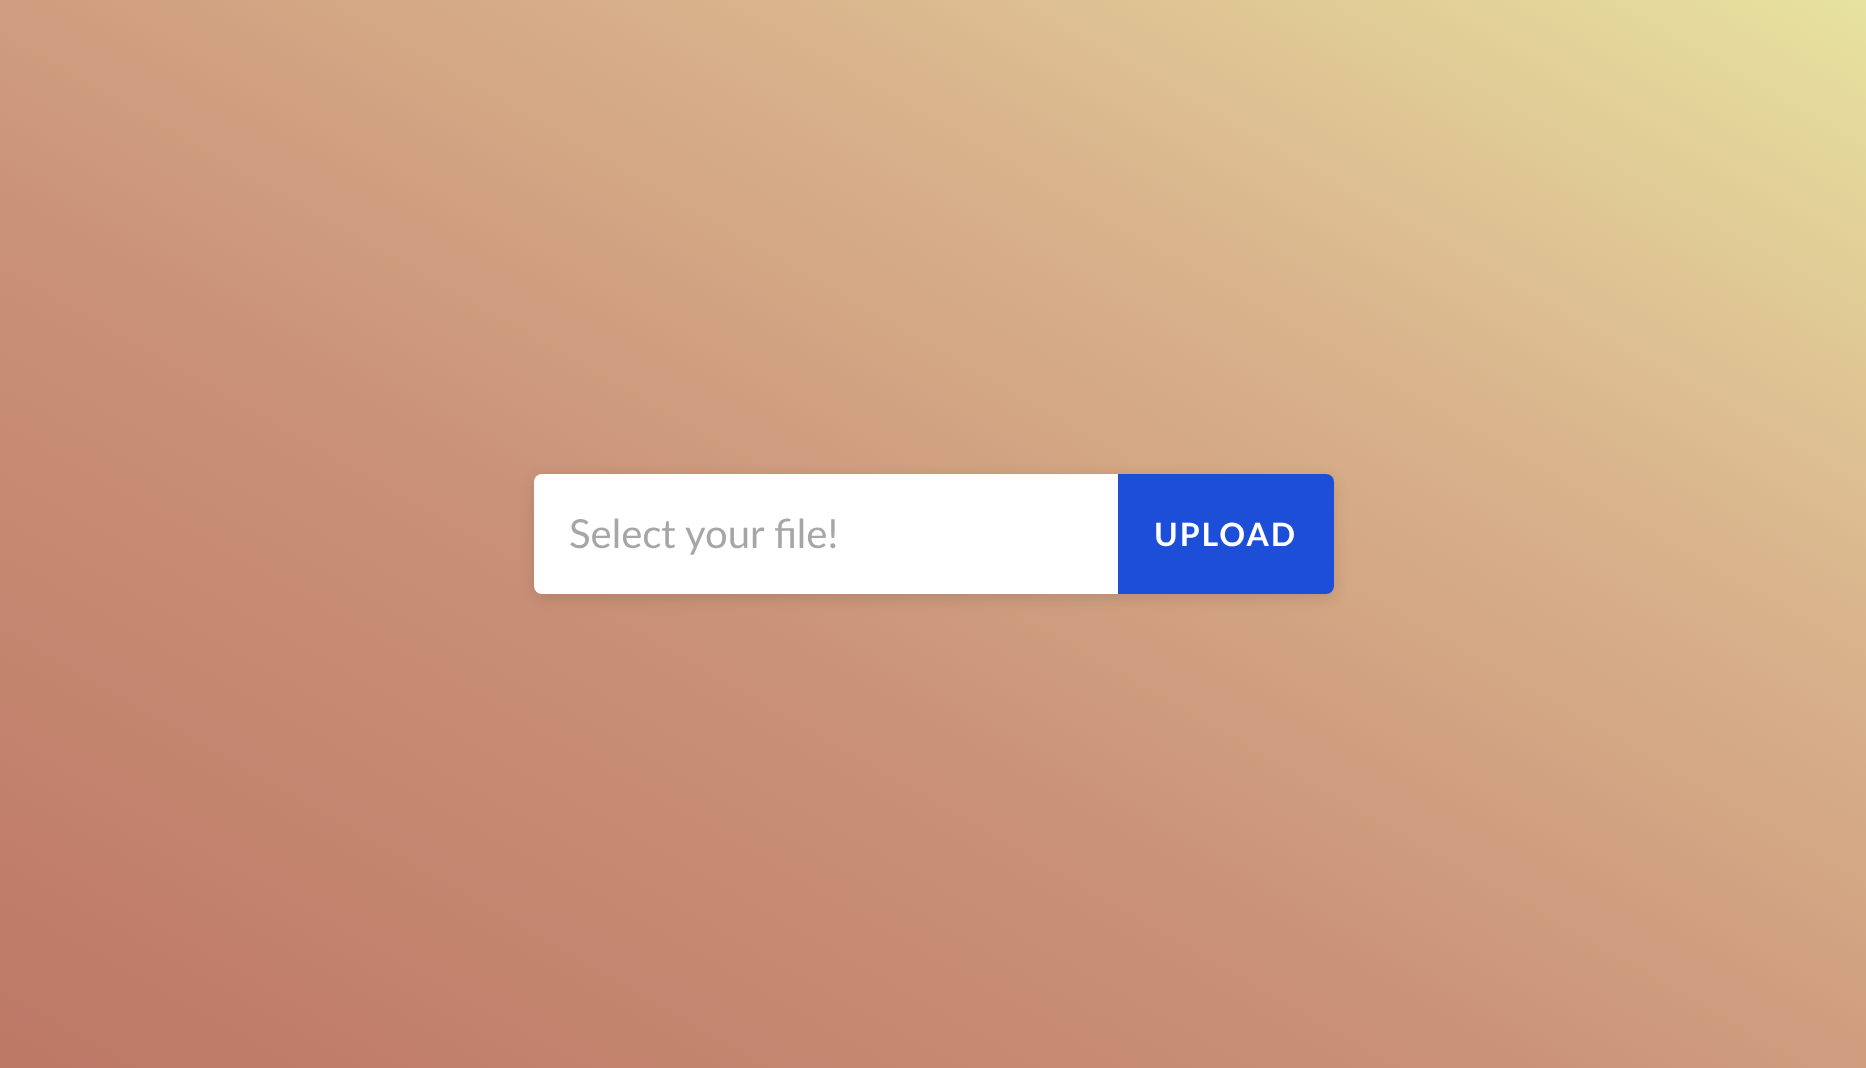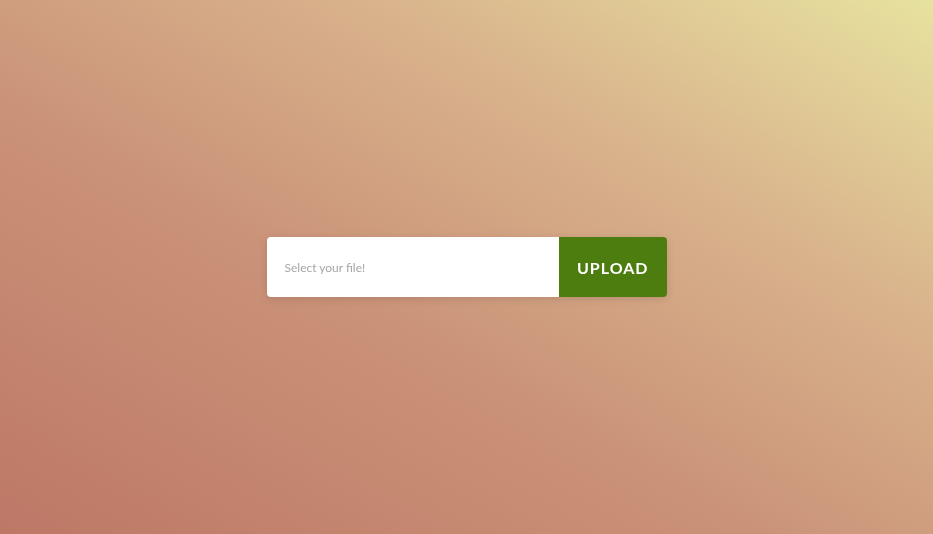--- a/index.html
+++ b/index.html
@@ -29,25 +29,25 @@
     .file-input {
       flex: 1;
       background: #ffffff;
       display: flex;
       align-items: center;
       padding: 0 18px;
       cursor: pointer;
     }
     .file-input-label {
       color: #a6a6a6;
-      font-size: 12px;
+      font-size: 20px;
       font-weight: 400;
     }
     .upload-button {
-      background: #4d7c0f;
+      background: #1d4ed8;
       border: none;
       color: #ffffff;
       font-size: 16px;
       font-weight: 700;
       letter-spacing: 1px;
       padding: 0 18px;
       cursor: pointer;
       display: flex;
       align-items: center;
       justify-content: center;

